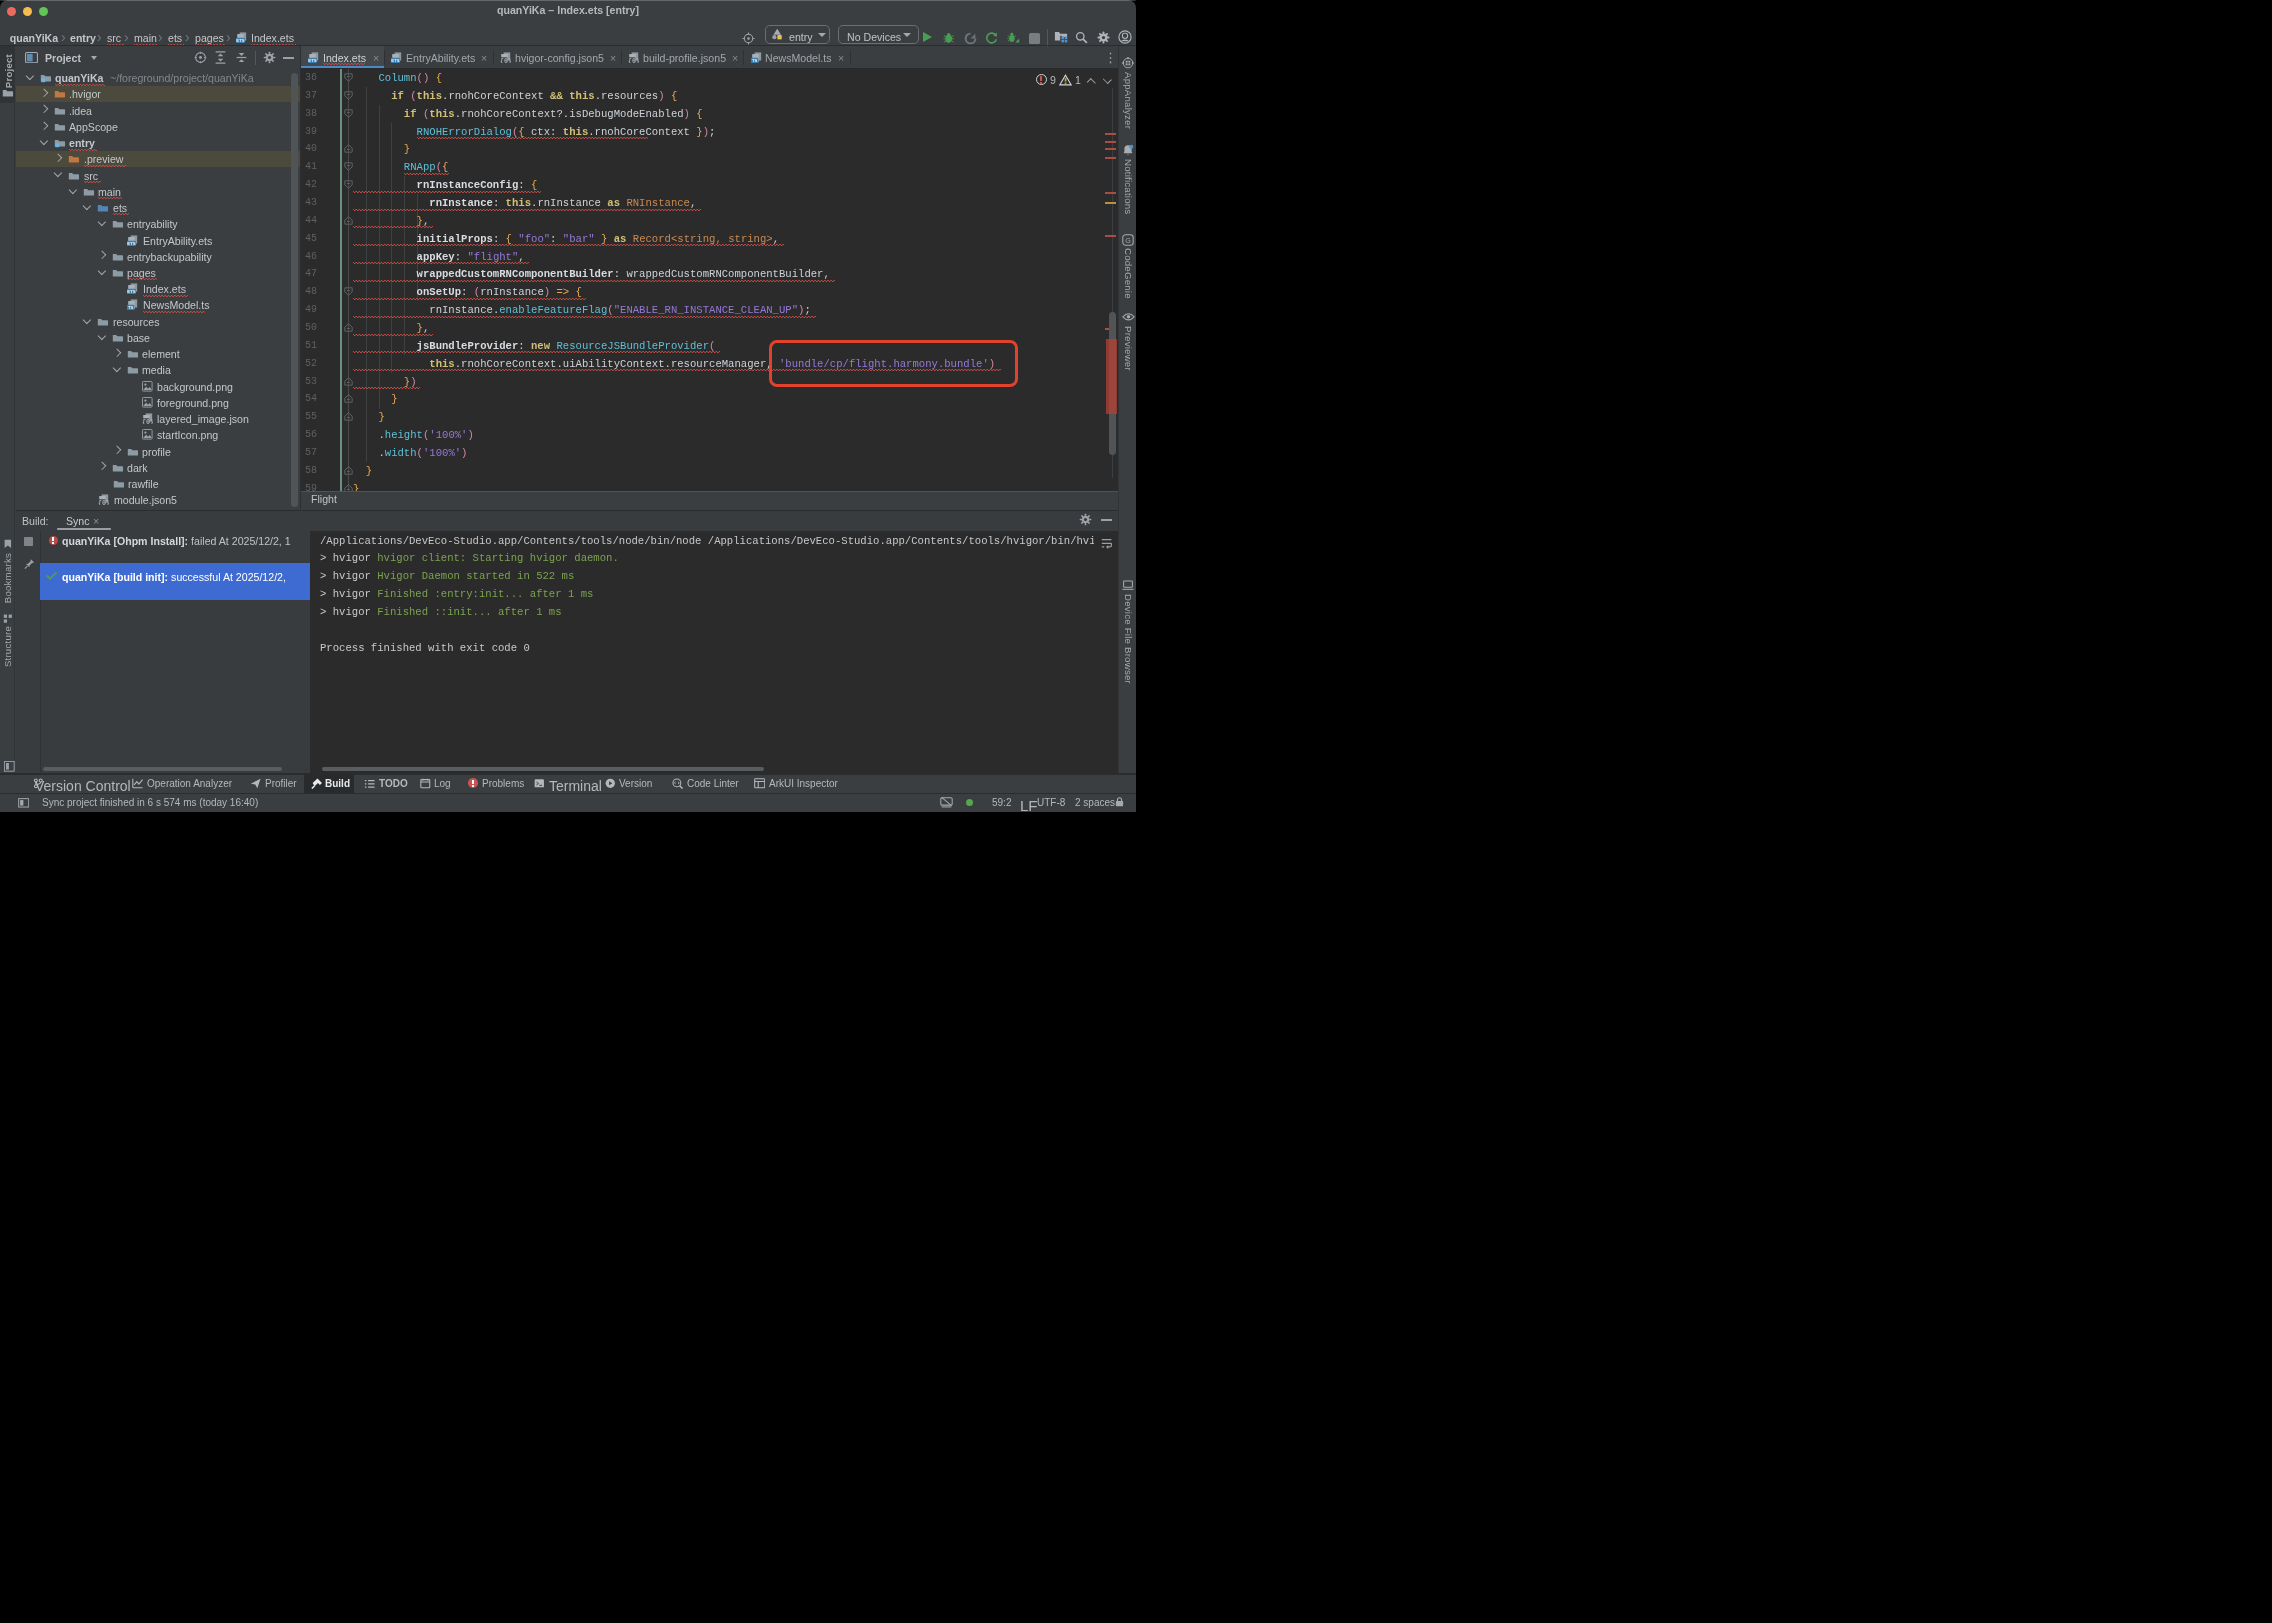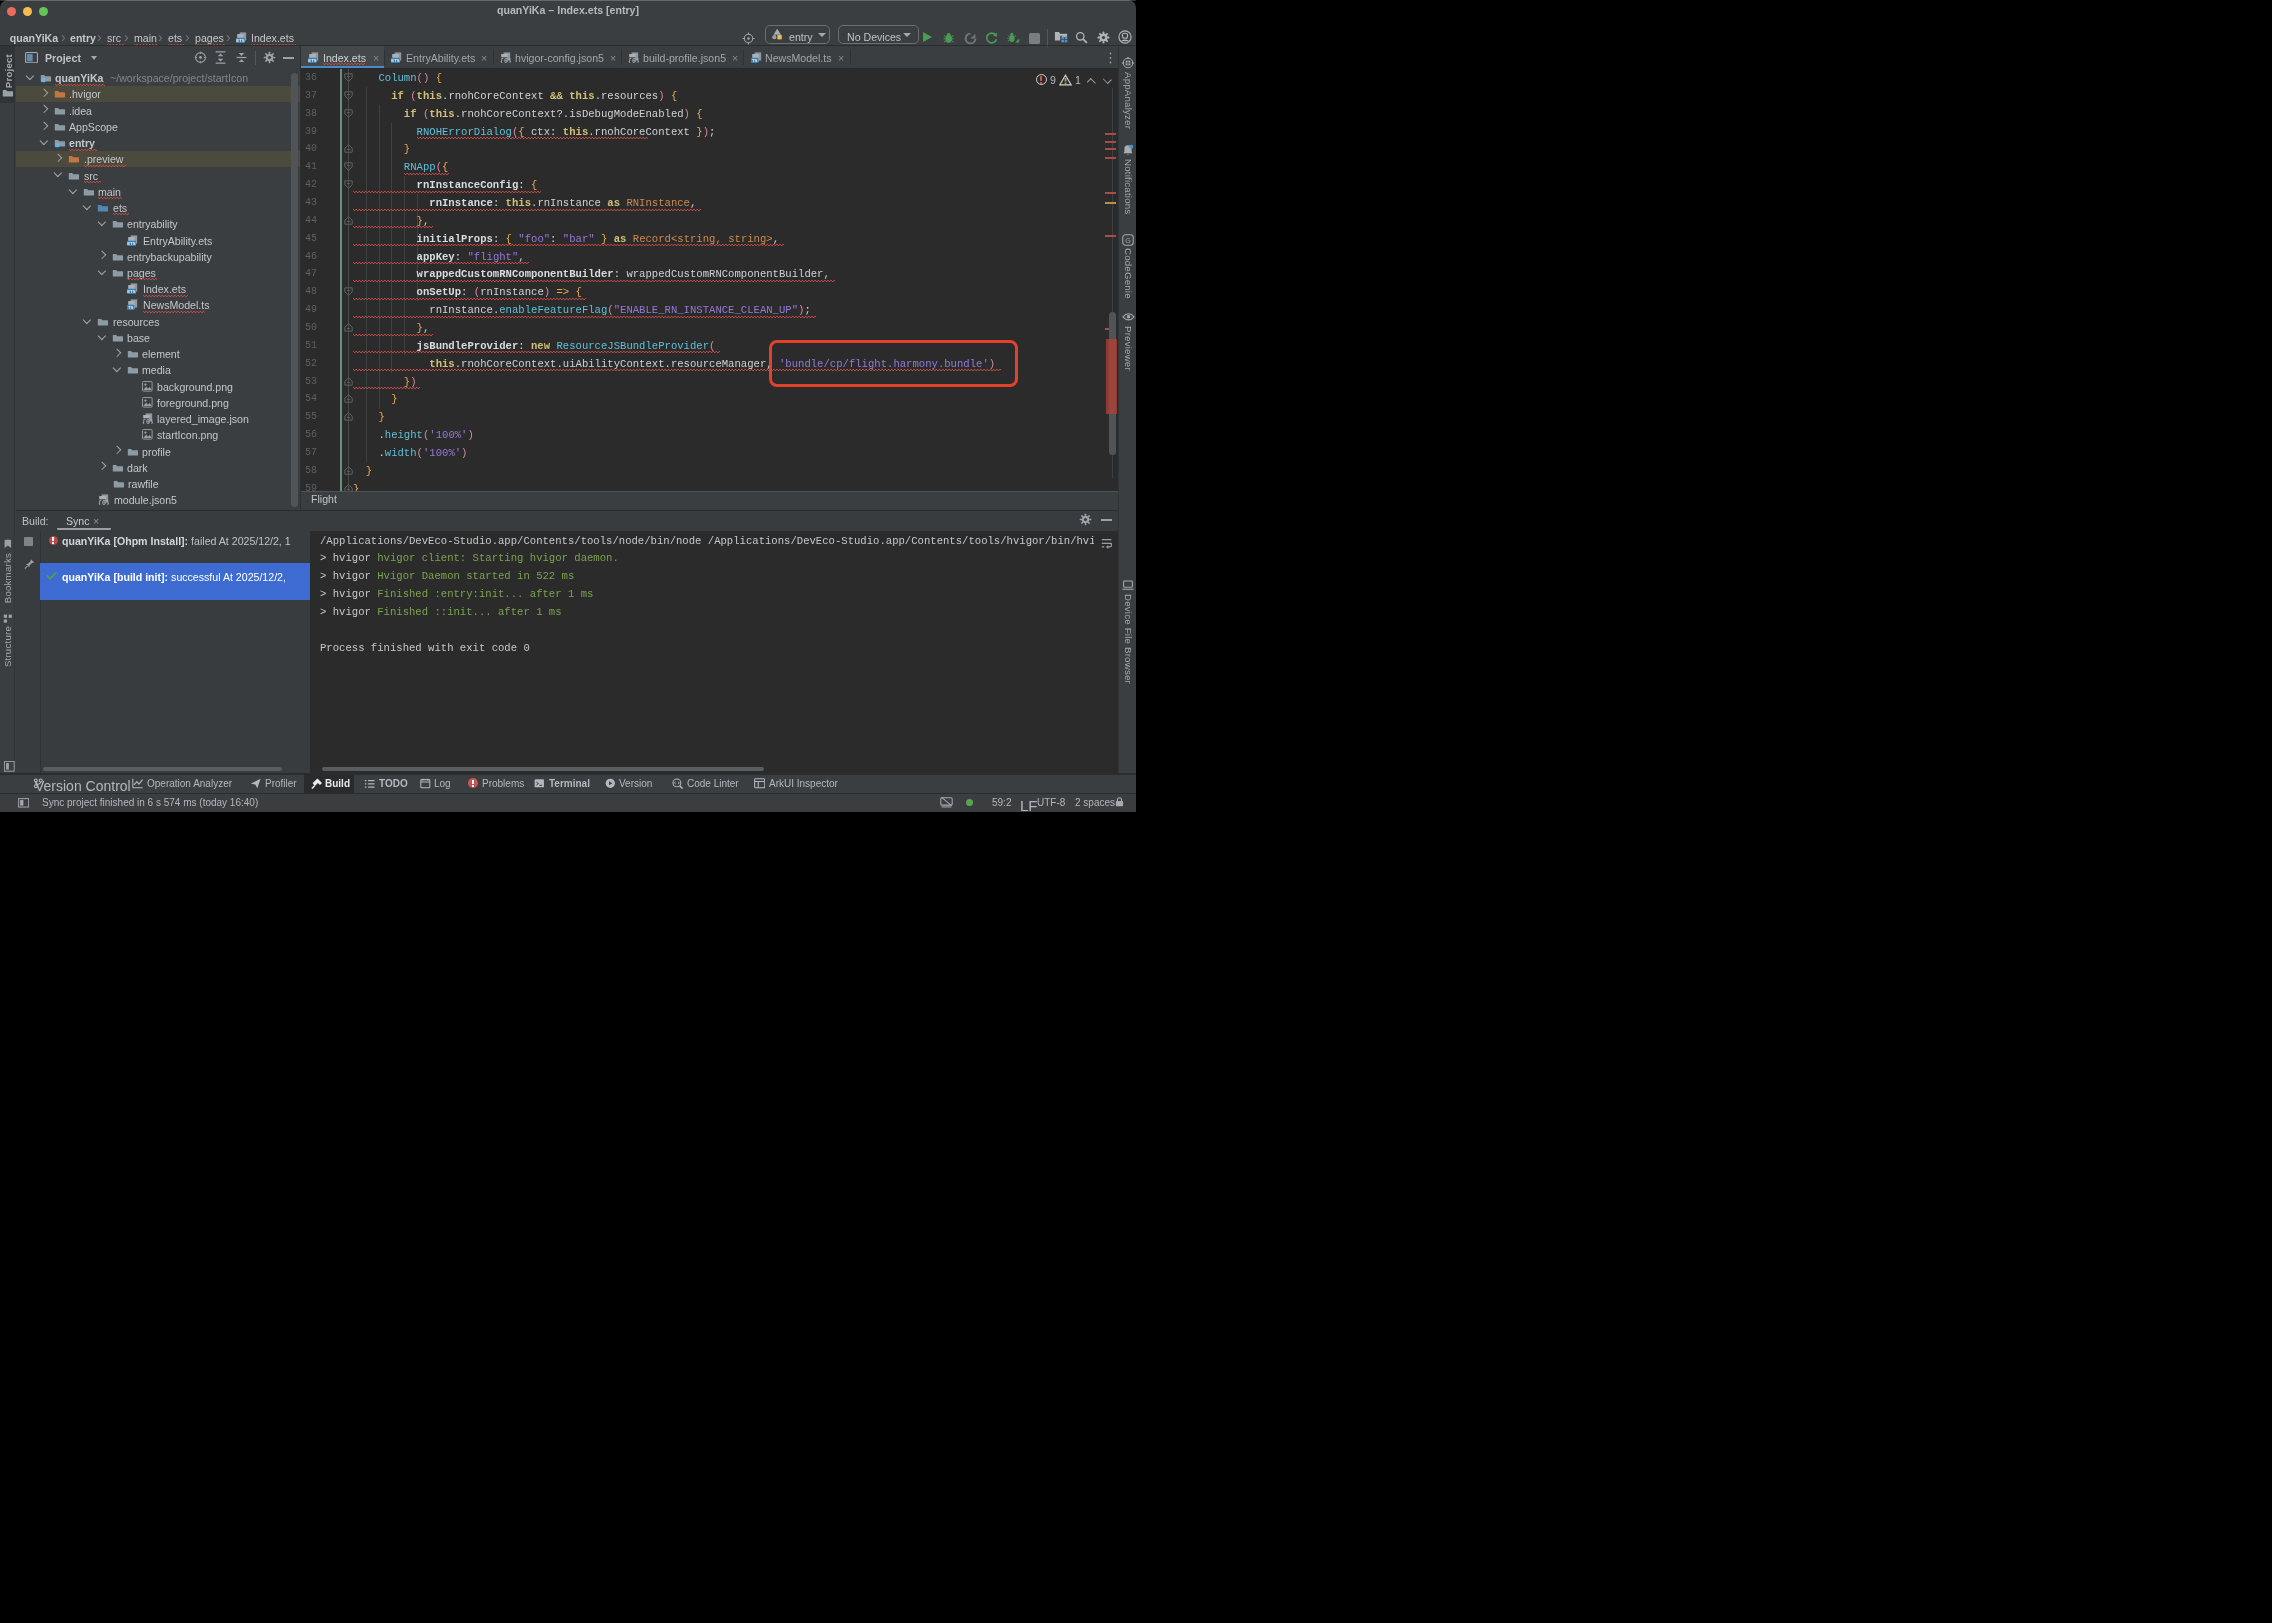--- a/index.html
+++ b/index.html
@@ -207,21 +207,21 @@
       <rect x="7" y="0.8" width="2" height="2.8" rx="0.8" fill="#9ba1a6" transform="rotate(270 8 8)"></rect>
       <rect x="7" y="0.8" width="2" height="2.8" rx="0.8" fill="#9ba1a6" transform="rotate(315 8 8)"></rect>
     </svg>
 <div class="a" style="left:283px;top:57px;width:10.6px;height:1.6px;background:#9ba1a6"></div>
 <div class="a" style="left:27px;top:73px;width:5.7px;height:5.7px;border-right:1.3px solid #a3a7ab;border-bottom:1.3px solid #a3a7ab;transform:rotate(45deg);"></div>
 <svg class="a" style="left:40px;top:72px;" width="12" height="10.6" viewBox="0 0 15 13">
       <path d="M1 3.5 h4.2 l1.4 1.8 H13 a0.8 0.8 0 0 1 0.8 0.8 V11 a0.8 0.8 0 0 1 -0.8 0.8 H1.8 A0.8 0.8 0 0 1 1 11 V3.5 z" fill="#8d9ba5"></path>
       <rect x="1.6" y="7.6" width="5" height="5" fill="#6cb2e3"></rect>
     </svg>
 <div class="a ui b" style="left:55px;top:72px;color:#c3c7cb">quanYiKa</div>
-<div class="a ui" style="left:110px;top:72px;color:#83878c">~/workspace/project/startIcon</div>
+<div class="a ui" style="left:110px;top:72px;color:#83878c">~/foreground/project/quanYiKa</div>
 <div class="a" style="left:55px;top:84px;width:50px;height:2.4px;background:radial-gradient(circle at 1.6px -0.5px, rgba(0,0,0,0) 1.4px, #c34b42 1.5px, #c34b42 2.4px, rgba(0,0,0,0) 2.4px);background-size:3.2px 2.4px;"></div>
 <div class="a" style="left:16px;top:86px;width:284px;height:16px;background:#4b4a3d"></div>
 <div class="a" style="left:41px;top:90px;width:5.7px;height:5.7px;border-right:1.3px solid #a3a7ab;border-bottom:1.3px solid #a3a7ab;transform:rotate(-45deg);"></div>
 <svg class="a" style="left:54px;top:88px;" width="12" height="10.6" viewBox="0 0 15 13">
       <path d="M1 3.5 h4.2 l1.4 1.8 H13 a0.8 0.8 0 0 1 0.8 0.8 V11 a0.8 0.8 0 0 1 -0.8 0.8 H1.8 A0.8 0.8 0 0 1 1 11 V3.5 z" fill="#bf7744"></path>
     </svg>
 <div class="a ui" style="left:69px;top:88px;color:#c3c7cb">.hvigor</div>
 <div class="a" style="left:41px;top:106px;width:5.7px;height:5.7px;border-right:1.3px solid #a3a7ab;border-bottom:1.3px solid #a3a7ab;transform:rotate(-45deg);"></div>
 <svg class="a" style="left:54px;top:105px;" width="12" height="10.6" viewBox="0 0 15 13">
       <path d="M1 3.5 h4.2 l1.4 1.8 H13 a0.8 0.8 0 0 1 0.8 0.8 V11 a0.8 0.8 0 0 1 -0.8 0.8 H1.8 A0.8 0.8 0 0 1 1 11 V3.5 z" fill="#8d9ba5"></path>
@@ -656,21 +656,21 @@
     </svg>
 <div class="a" style="left:434px;top:778px;font-size:10px;color:#b4b8bc;font-weight:normal">Log</div>
 <div class="a" style="left:468px;top:778px;width:9.7px;height:9.7px;border-radius:50%;background:#c75450"></div>
     <div class="a" style="left:472px;top:780px;width:1.6px;height:4px;background:#fff"></div>
     <div class="a" style="left:472px;top:785px;width:1.6px;height:1.6px;background:#fff"></div>
 <div class="a" style="left:482px;top:778px;font-size:10px;color:#b4b8bc;font-weight:normal">Problems</div>
 <svg class="a" style="left:534px;top:778px;" width="10.6" height="10.6" viewBox="0 0 13 13">
       <rect x="0.8" y="1.5" width="11.4" height="10" rx="1.5" fill="#b4b8bc"></rect>
       <path d="M3 5 l2.5 1.8 L3 8.6 M6.5 9 h3.5" stroke="#3b3e40" stroke-width="1.2" fill="none"></path>
     </svg>
-<div class="a" style="left:549px;top:778px;font-size:10px;color:#b4b8bc;font-weight:bold">Terminal</div>
+<div class="a" style="left:549px;top:778px;font-size:14px;color:#b4b8bc;font-weight:normal">Terminal</div>
 <svg class="a" style="left:605px;top:778px;" width="10.6" height="10.6" viewBox="0 0 13 13">
       <circle cx="6.5" cy="6.5" r="5.7" fill="#b4b8bc"></circle>
       <path d="M5 4 l4 2.5 L5 9 z" fill="#3b3e40"></path>
     </svg>
 <div class="a" style="left:619px;top:778px;font-size:10px;color:#b4b8bc;font-weight:normal">Version</div>
 <svg class="a" style="left:672px;top:778px;" width="11.4" height="11.4" viewBox="0 0 14 14">
       <circle cx="6" cy="6" r="4.8" fill="none" stroke="#b4b8bc" stroke-width="1.3"></circle>
       <path d="M9.5 9.5 L13 13" stroke="#b4b8bc" stroke-width="1.8"></path>
       <path d="M4.5 4.8 L3 6 l1.5 1.2 M7.5 4.8 L9 6 L7.5 7.2" fill="none" stroke="#b4b8bc" stroke-width="1.1"></path>
     </svg>

